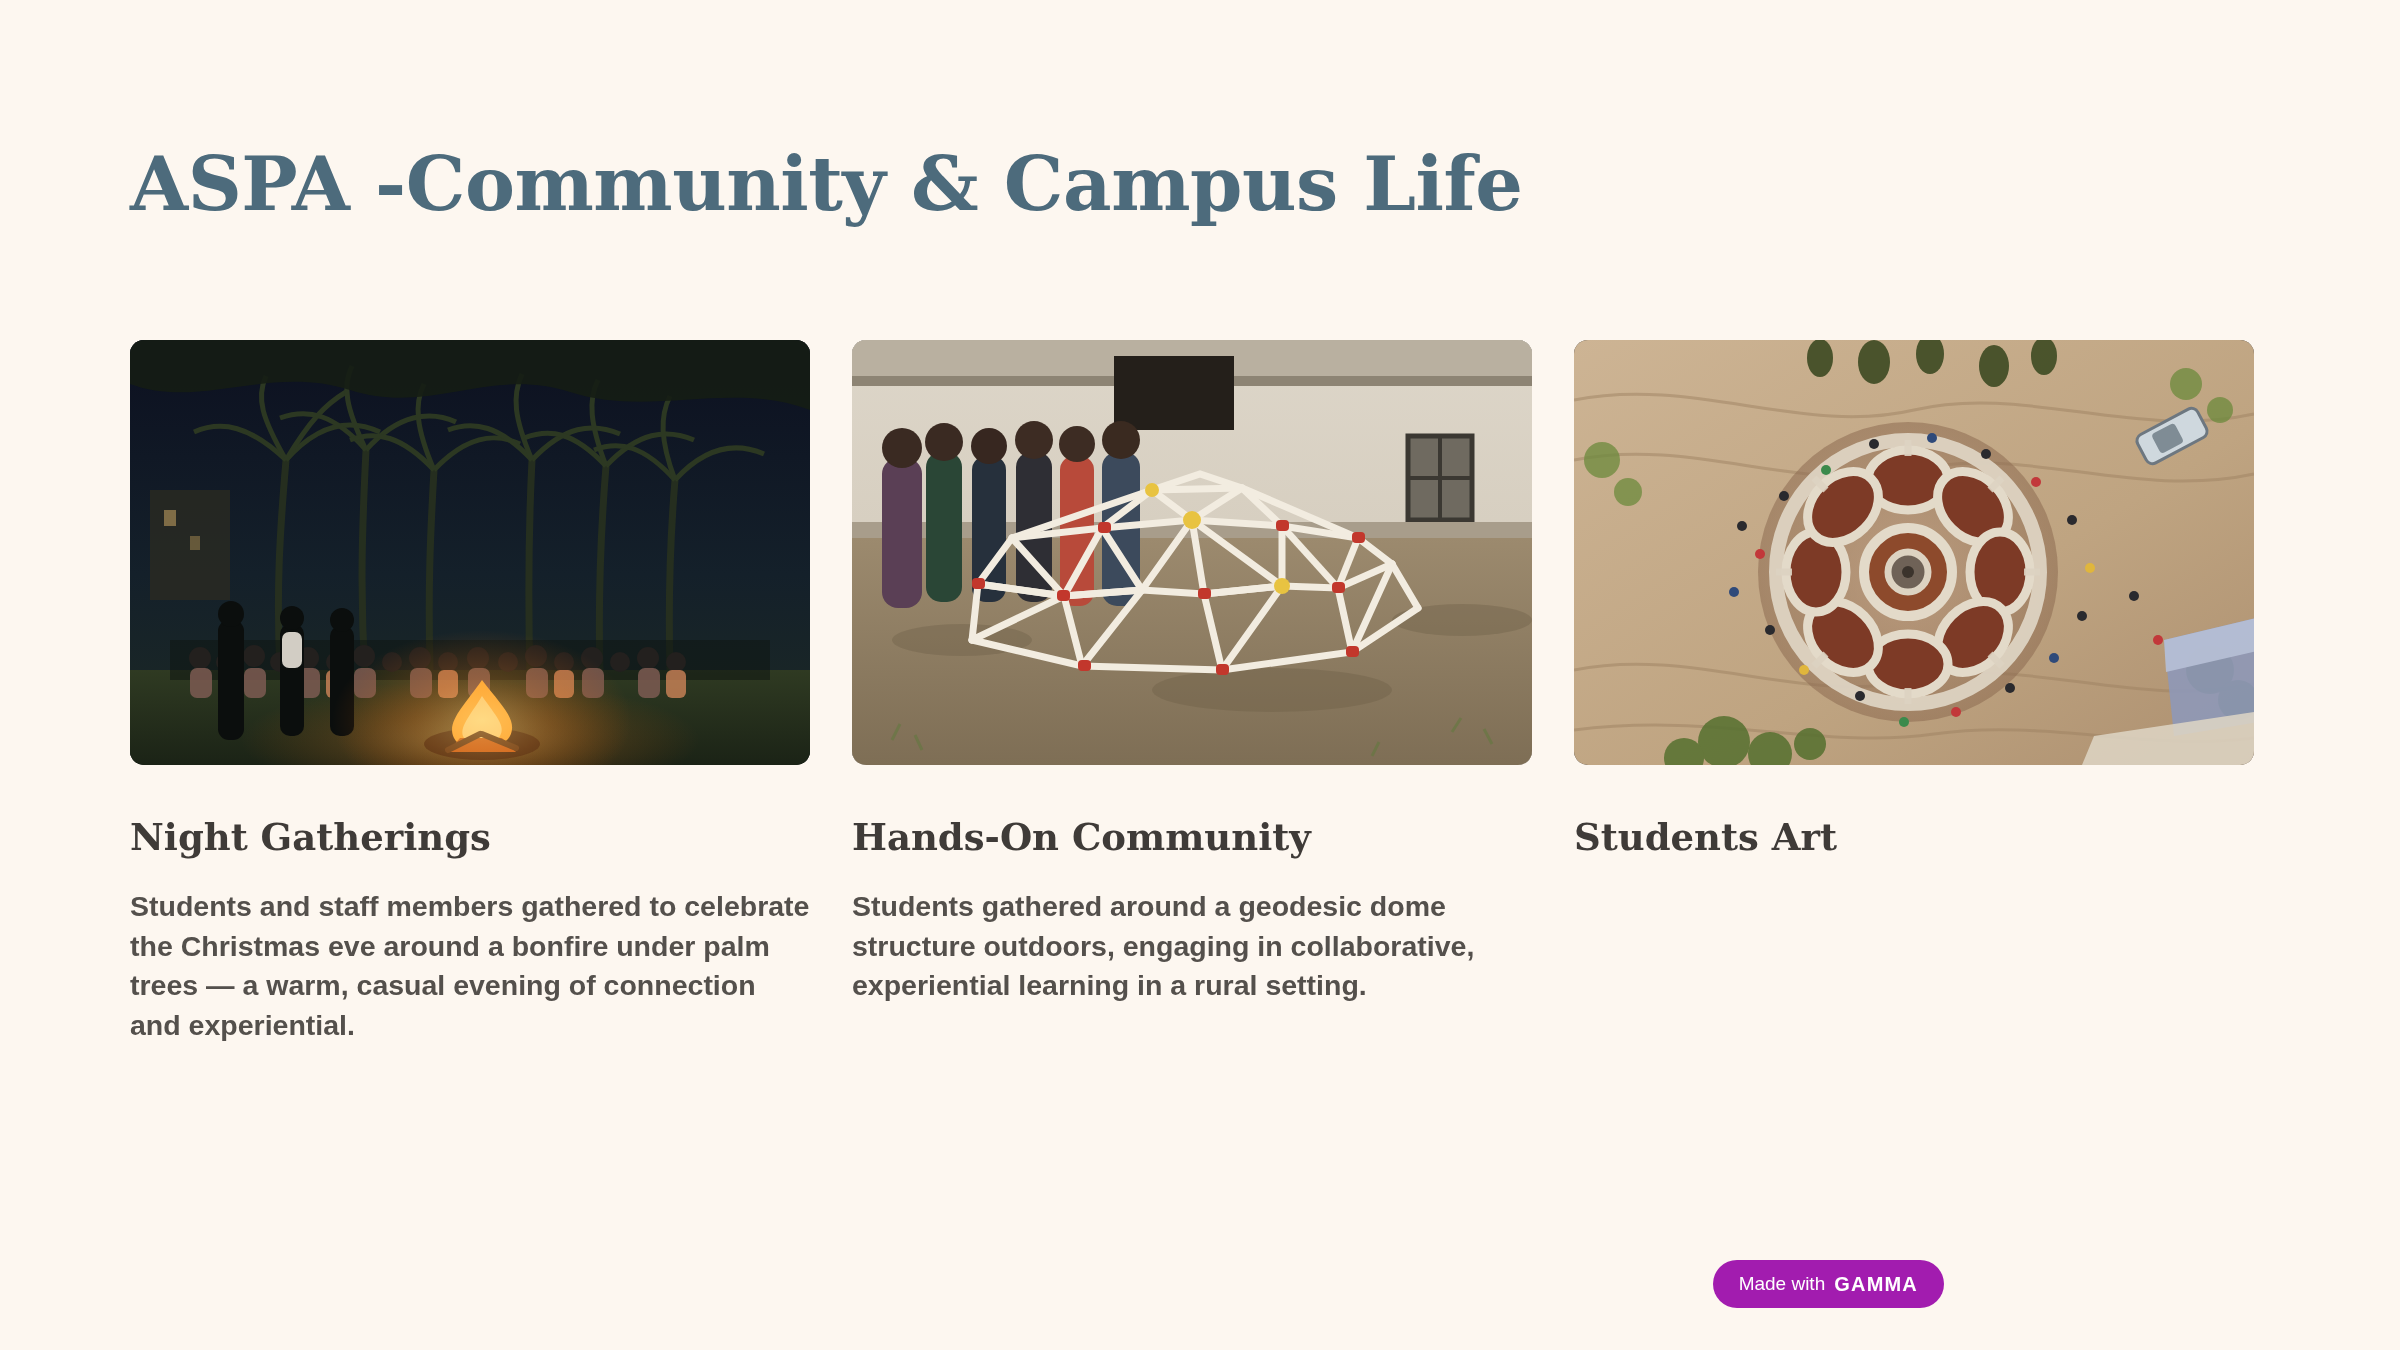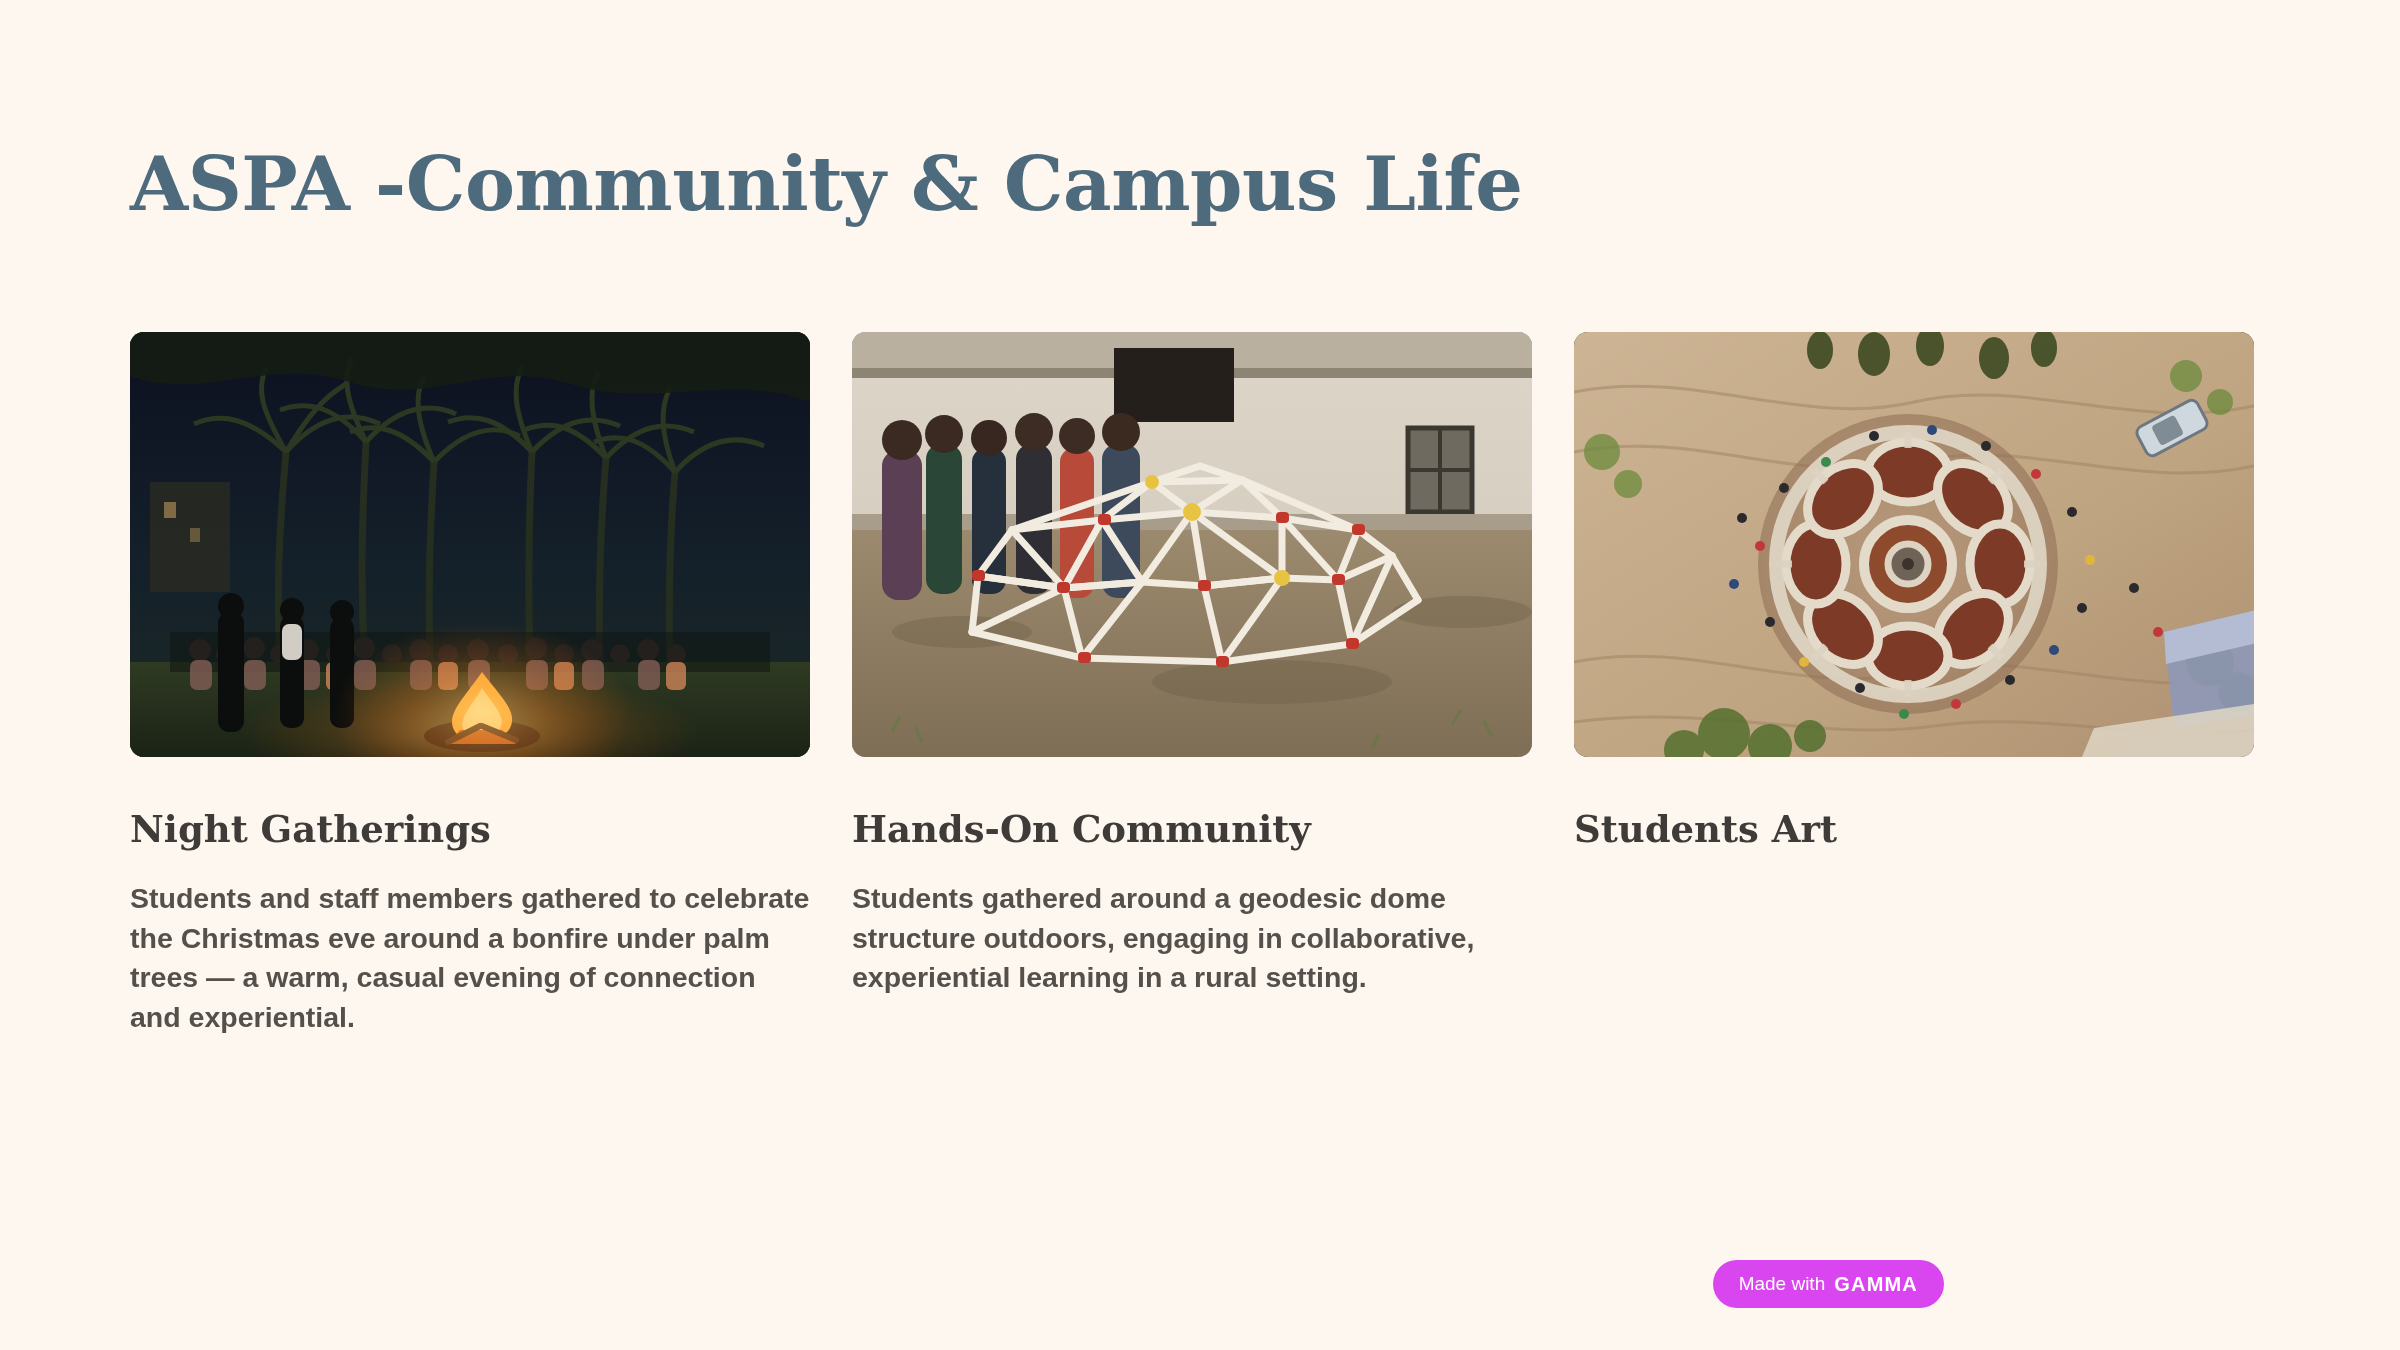--- a/index.html
+++ b/index.html
@@ -24,21 +24,21 @@
     font-family: "DejaVu Serif", serif;
     font-weight: 700;
     font-size: 75px;
     letter-spacing: -0.5px;
     color: #4d6b7c;
     white-space: nowrap;
   }
   .cards {
     position: absolute;
     left: 130px;
-    top: 332px;
+    top: 340px;
     width: 2140px;
     display: flex;
     gap: 42px;
     align-items: flex-start;
   }
   .card {
     width: 680px;
   }
   .card-img {
     width: 680px;
@@ -65,21 +65,21 @@
     line-height: 1.39;
     color: #54504c;
     max-width: 680px;
   }
   .gamma-badge {
     position: absolute;
     right: 88px;
     bottom: 42px;
     height: 48px;
     padding: 0 26px;
-    background: #d946ef;
+    background: #a21caf;
     border-radius: 24px;
     display: flex;
     align-items: center;
     gap: 9px;
     color: #ffffff;
     font-size: 19px;
     font-family: "Liberation Sans", sans-serif;
   }
   .gamma-badge .gm {
     font-weight: 700;

